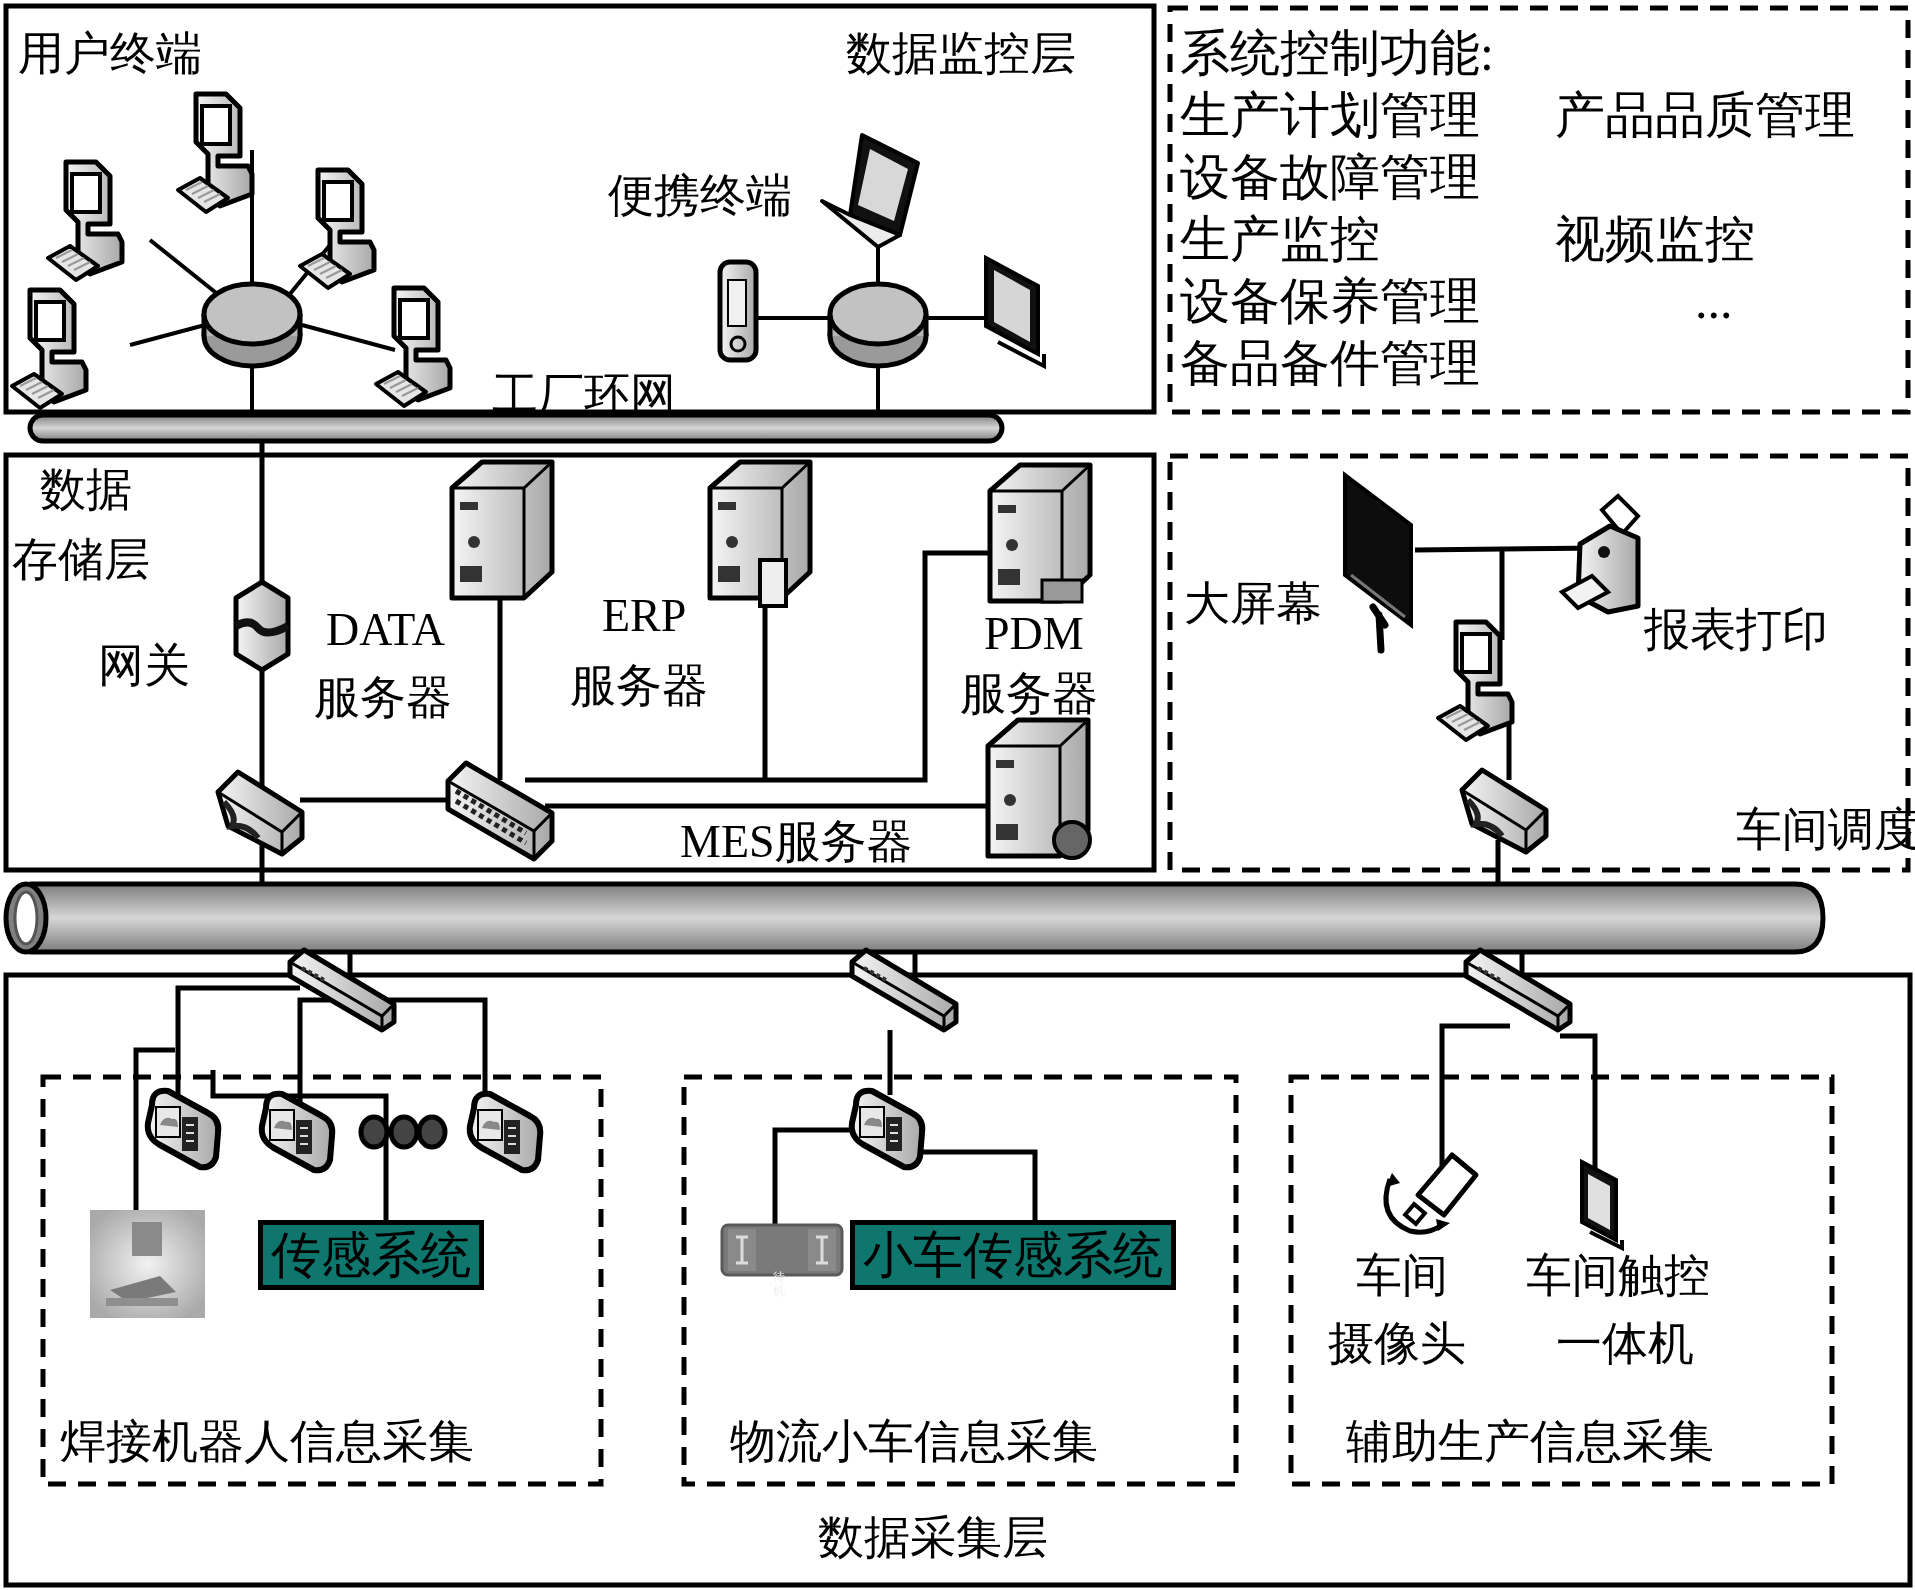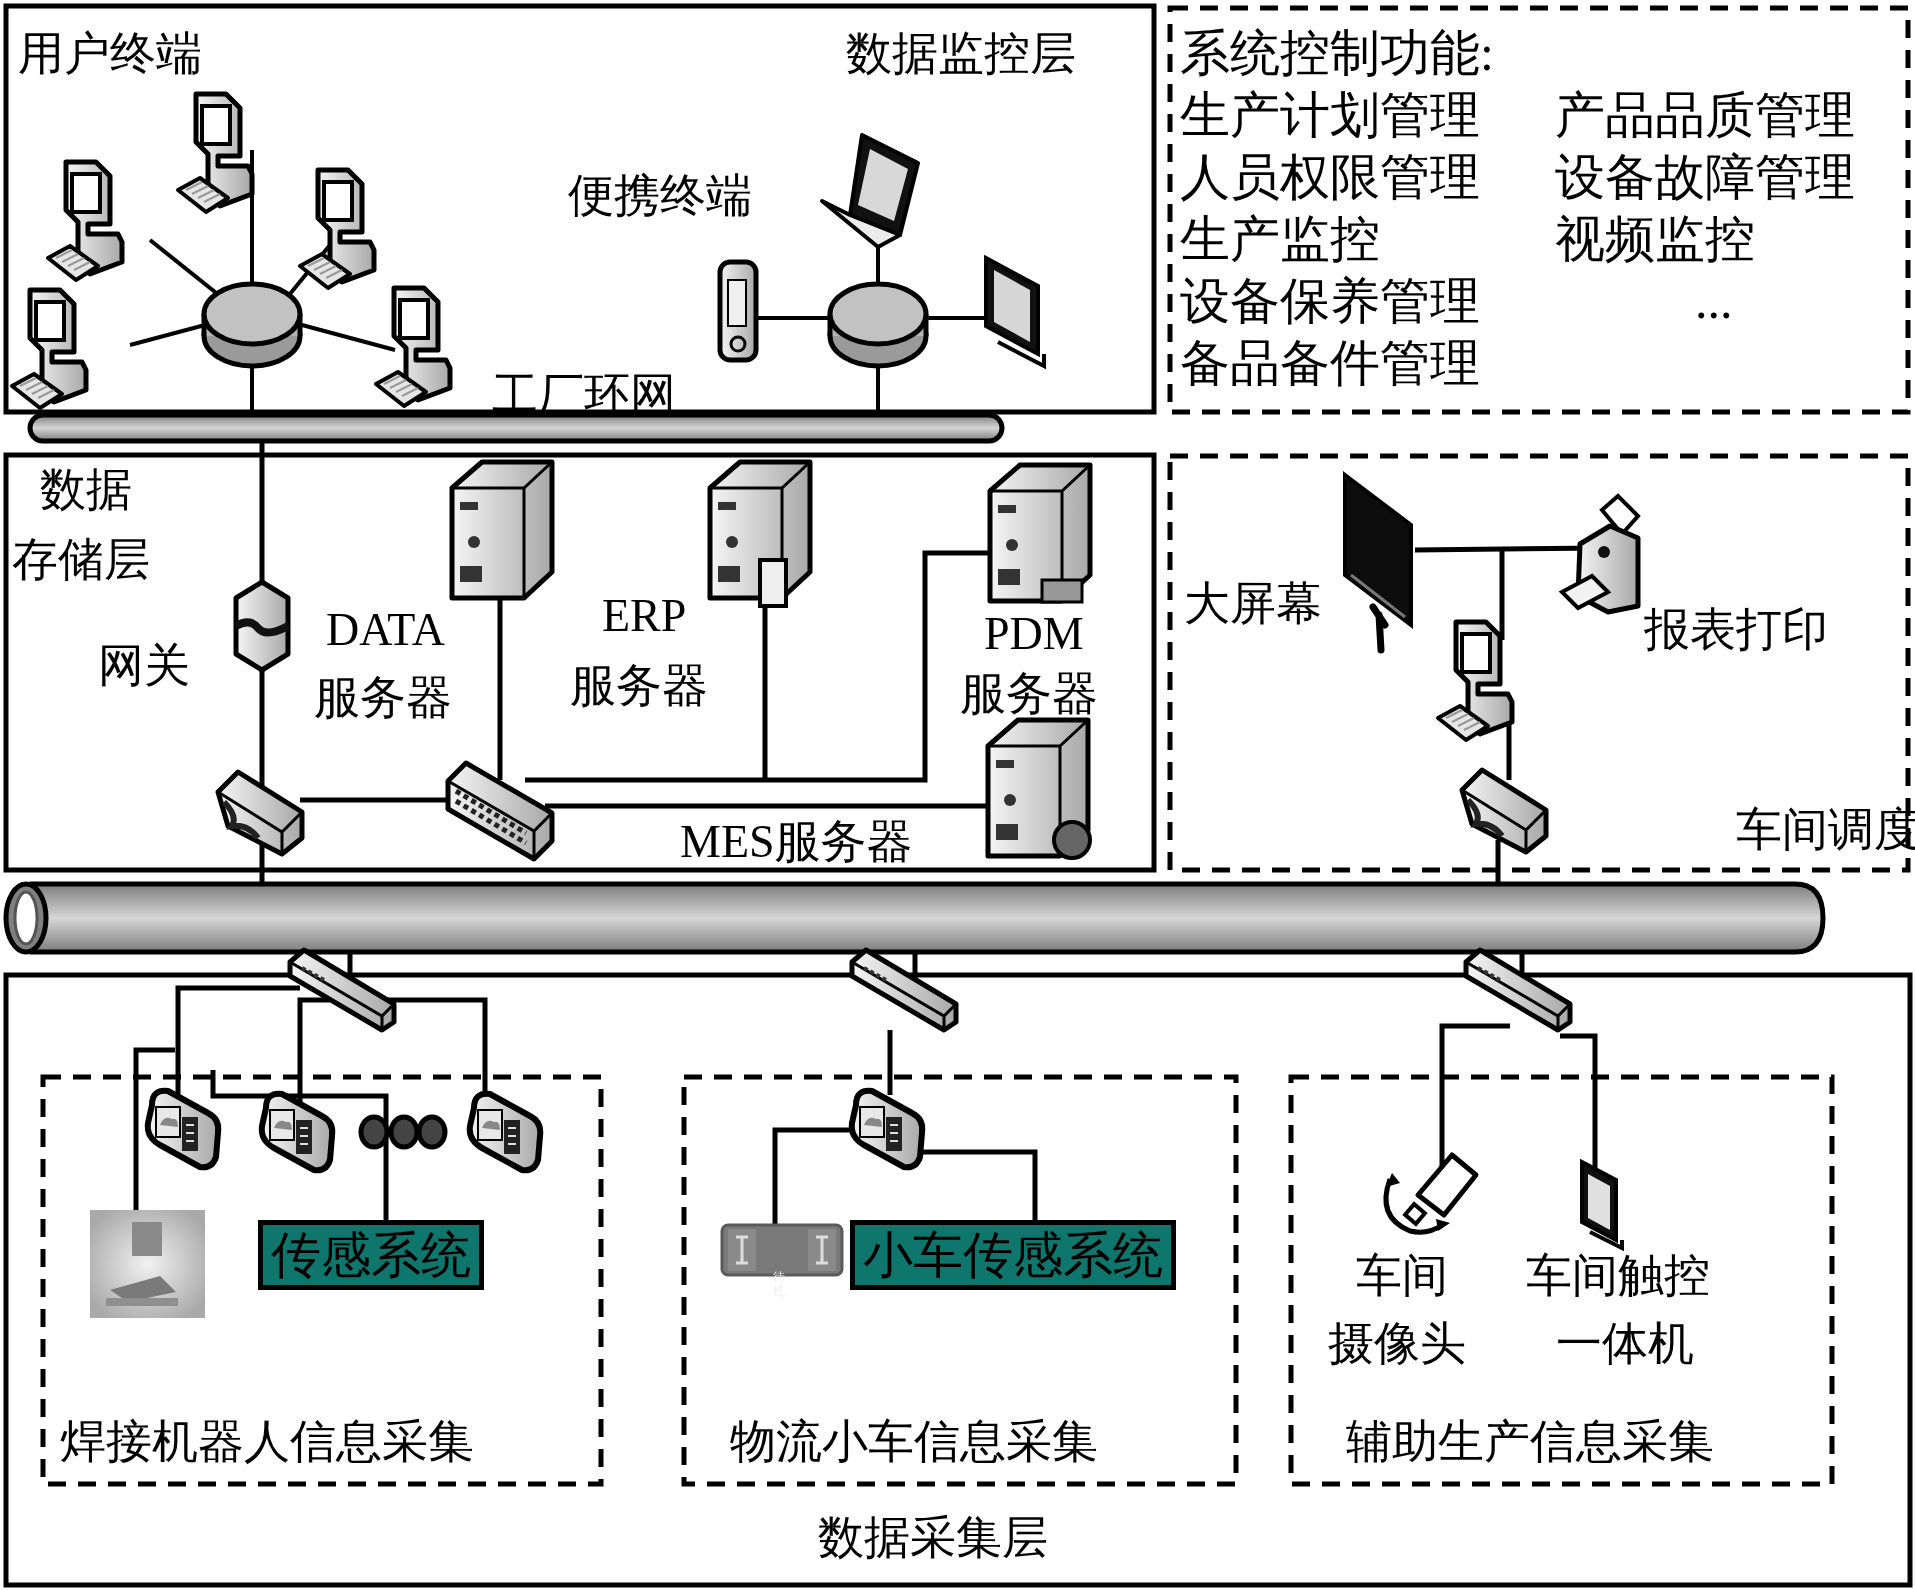--- a/index.html
+++ b/index.html
@@ -237,33 +237,32 @@
 
   <g transform="translate(1578,1162)">
     <path d="M4,0 L38,18 L38,78 L4,60 Z" fill="#111" stroke="#000" stroke-width="4"></path>
     <path d="M10,12 L32,24 L32,68 L10,56 Z" fill="#e0e0e0"></path>
     <path d="M12,70 L44,86 L44,78" fill="none" stroke="#000" stroke-width="4"></path>
   </g>
 </svg>
 
 <div class="lbl" style="left:18px;top:24px;">用户终端</div>
 <div class="lbl" style="left:846px;top:24px;">数据监控层</div>
-<div class="lbl" style="left:568px;top:166px;text-align:center;">便携终端</div>
+<div class="lbl" style="left:608px;top:166px;text-align:center;">便携终端</div>
 <div class="lbl" style="left:492px;top:350px;margin-top:15px;">工厂环网</div>
 
 <div class="func-list">
   <div class="func-row">
       <span>系统控制功能:</span>
     </div>
   <div class="func-row">
     <span class="func-col">生产计划管理</span>
     <span class="func-col">产品品质管理</span>
   </div>
   <div class="func-row">
-    <span class="func-col">人员权限管理</span>
     <span class="func-col">设备故障管理</span>
   </div>
   <div class="func-row">
     <span class="func-col">生产监控</span>
     <span class="func-col">视频监控</span>
   </div>
   <div class="func-row">
     <span class="func-col">设备保养管理</span>
     <span class="func-col" style="padding-left:140px;box-sizing:border-box;">...</span>
   </div>

